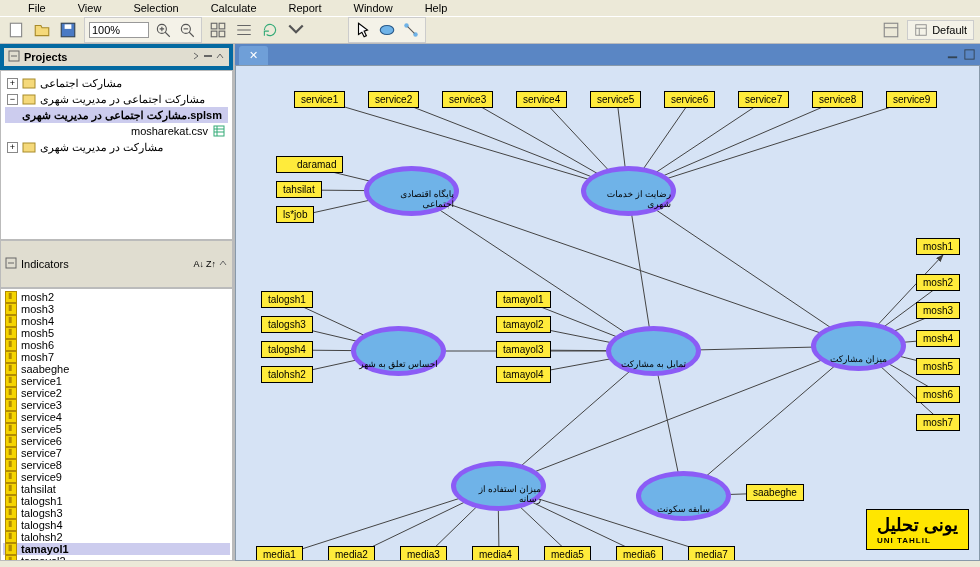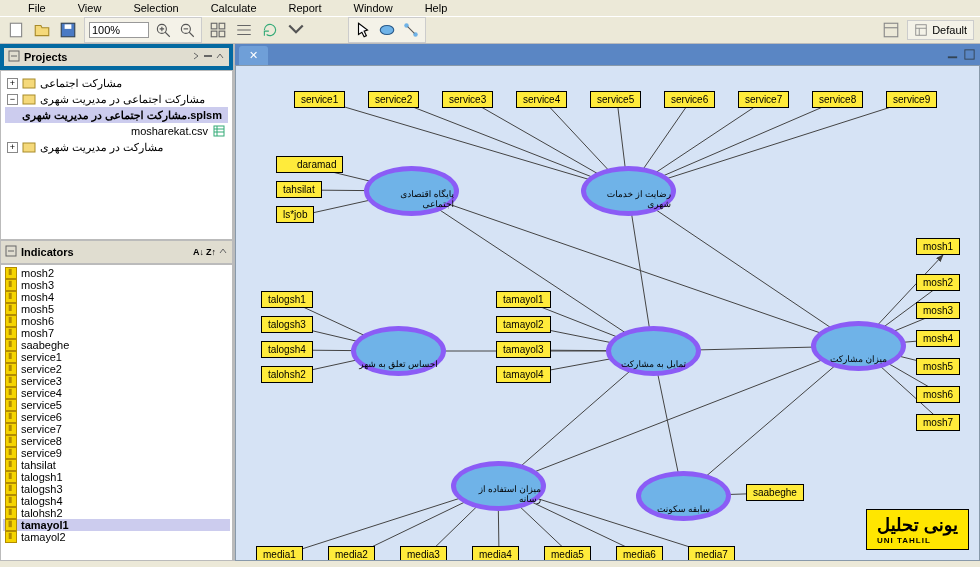--- a/index.html
+++ b/index.html
@@ -21,21 +21,21 @@
   .arrows { display:flex; gap:2px; align-items:center; }
   .arrows svg { width:10px; height:10px; }
   .tree { flex:1; background:#fff; border:1px solid #bbb; overflow:auto; padding:4px; }
   .tree-node { display:flex; align-items:center; gap:4px; padding:1px 2px; white-space:nowrap; direction:rtl; text-align:left; }
   .tree-node.root { direction:ltr; }
   .tree-node .toggle { width:11px; height:11px; border:1px solid #888; display:inline-flex; align-items:center; justify-content:center; font-size:9px; line-height:1; cursor:default; }
   .tree-node.child { padding-left:18px; }
   .tree-node.sel { background:#cce; font-weight:bold; }
   .node-icon { width:14px; height:14px; }
 
-  .ind-header { display:flex; align-items:center; padding:4px 4px; background:#e0ddd0; border:1px solid #bbb; font-weight:bold; }
+  .ind-header { display:flex; align-items:center; padding:16px 4px; background:#e0ddd0; border:1px solid #bbb; font-weight:normal; }
   .ind-list { flex:1.1; background:#fff; border:1px solid #bbb; overflow-y:scroll; padding:2px; }
   .ind-list .row { display:flex; align-items:center; gap:4px; padding:0 2px; }
   .ind-list .row.sel { background:#cce; font-weight:bold; }
   .ind-icon { width:12px; height:12px; background:#f5d400; border:1px solid #b28c00; display:inline-block; position:relative; }
   .ind-icon::after { content:'▮'; position:absolute; left:2px; top:-1px; font-size:8px; color:#b28c00; }
 
   .right { flex:1; display:flex; flex-direction:column; }
   .tabbar { display:flex; background:#5a86c4; padding:2px 4px 0 4px; align-items:center; }
   .tab { background:#6f9fd8; color:#fff; padding:3px 10px; border-radius:3px 3px 0 0; display:flex; align-items:center; gap:6px; font-size:11px; }
   .tab .x { cursor:pointer; }

